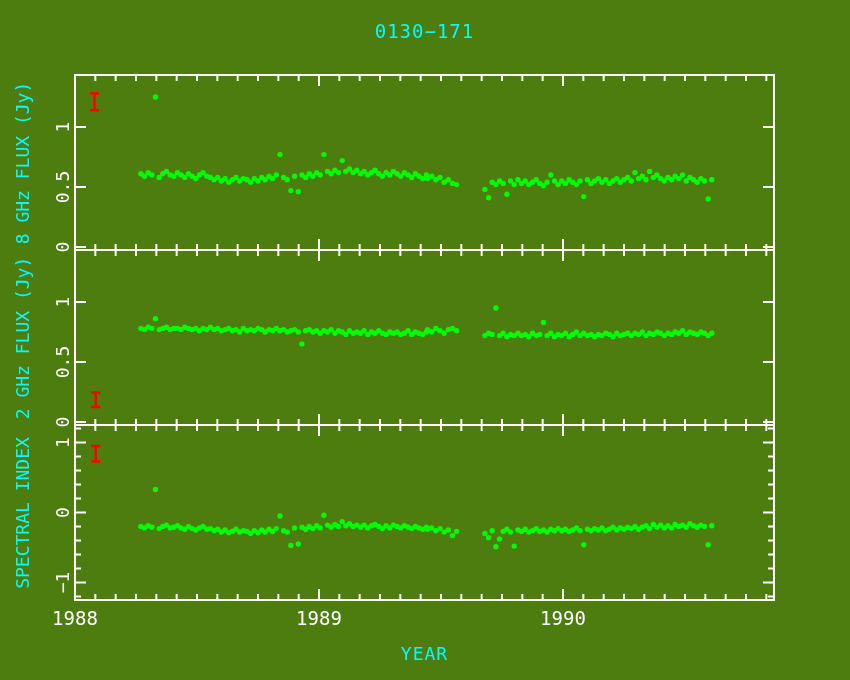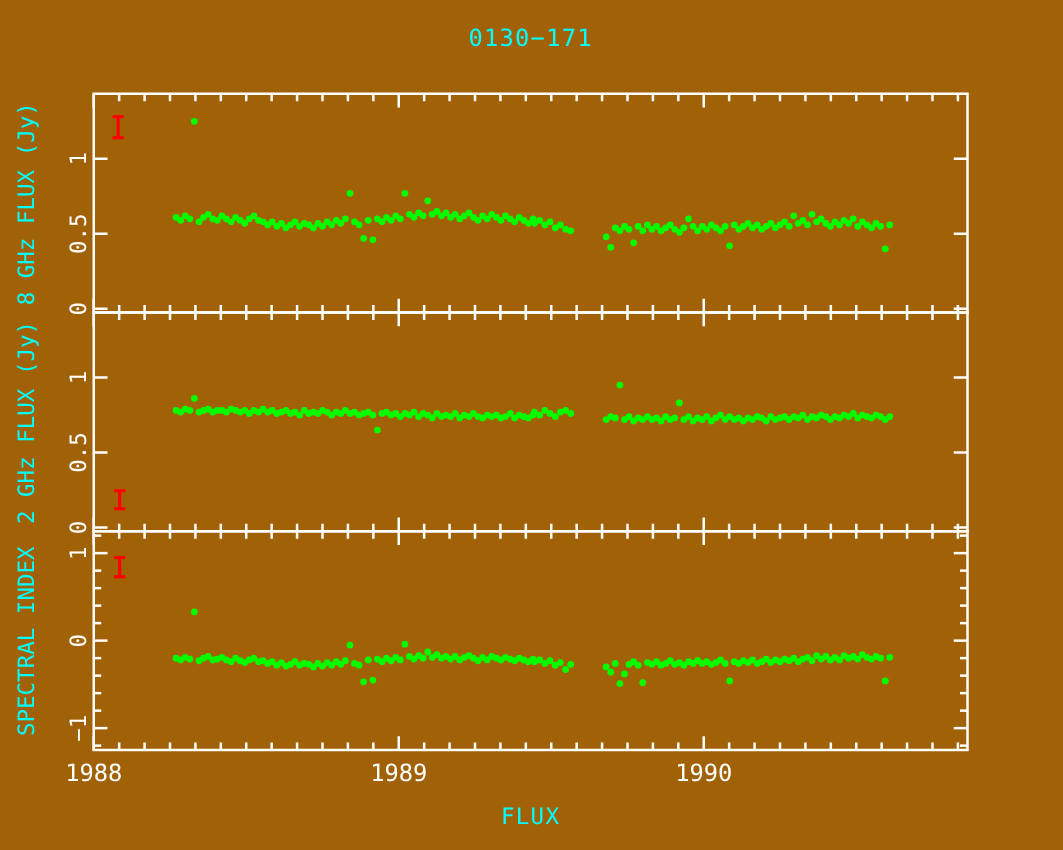--- a/index.html
+++ b/index.html
@@ -1,16 +1,16 @@
 <!DOCTYPE html>
 <html><head>
 <meta charset="utf-8">
 <style>
   html,body{margin:0;padding:0;background:#000;}
-  .screen{position:relative;width:850px;height:680px;background:#a16207;overflow:hidden;
+  .screen{position:relative;width:850px;height:680px;background:#4d7c0f;overflow:hidden;
           font-family:"DejaVu Sans Mono",monospace;}
   .title{position:absolute;left:75px;top:20px;width:699px;text-align:center;
          color:#00ffff;font-size:19px;letter-spacing:1px;}
   .xlabel{position:absolute;left:75px;top:643px;width:699px;text-align:center;
           color:#00ffff;font-size:18px;letter-spacing:1px;}
   .ylabel{position:absolute;left:-65.5px;width:175px;height:22px;line-height:22px;
           text-align:center;color:#00ffff;font-size:18px;transform:rotate(-90deg);}
   .yl0{top:151.5px;} .yl1{top:326.5px;} .yl2{top:501.5px;}
   svg{position:absolute;left:0;top:0;}
   svg text{font-family:"DejaVu Sans Mono",monospace;}
@@ -766,14 +766,14 @@
           <line x1="91.23966769059767" y1="461.4" x2="100.23966769059767" y2="461.4"></line>
           <line x1="91.23966769059767" y1="446" x2="100.23966769059767" y2="446"></line>
         </g>
       </g>
       <g>
         <text x="75" y="625" fill="#ffffff" font-size="19" text-anchor="middle">1988</text>
         <text x="318.99609047751517" y="625" fill="#ffffff" font-size="19" text-anchor="middle">1989</text>
         <text x="562.9921809550303" y="625" fill="#ffffff" font-size="19" text-anchor="middle">1990</text>
       </g>
     </svg>
-  <div class="xlabel">FLUX</div>
+  <div class="xlabel">YEAR</div>
 </div>
 
 </body></html>

